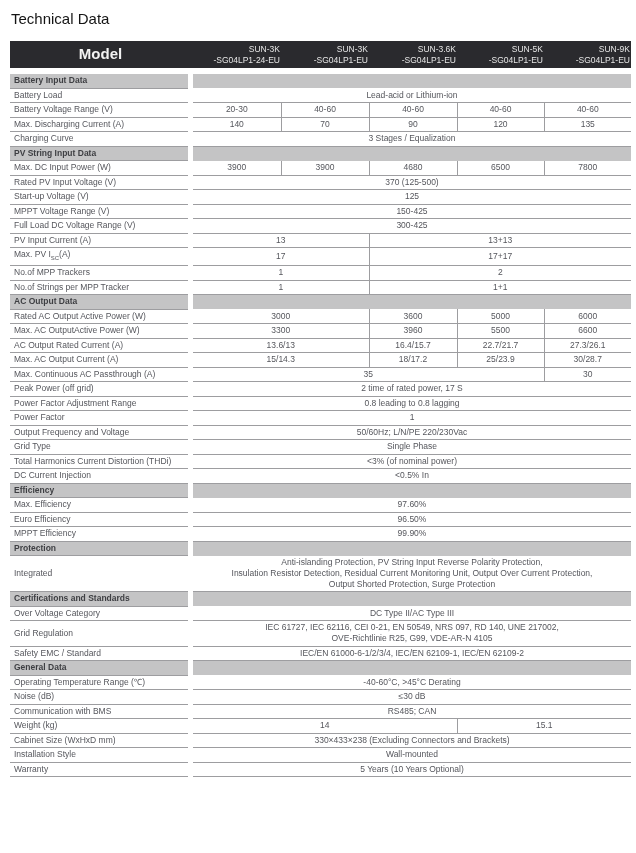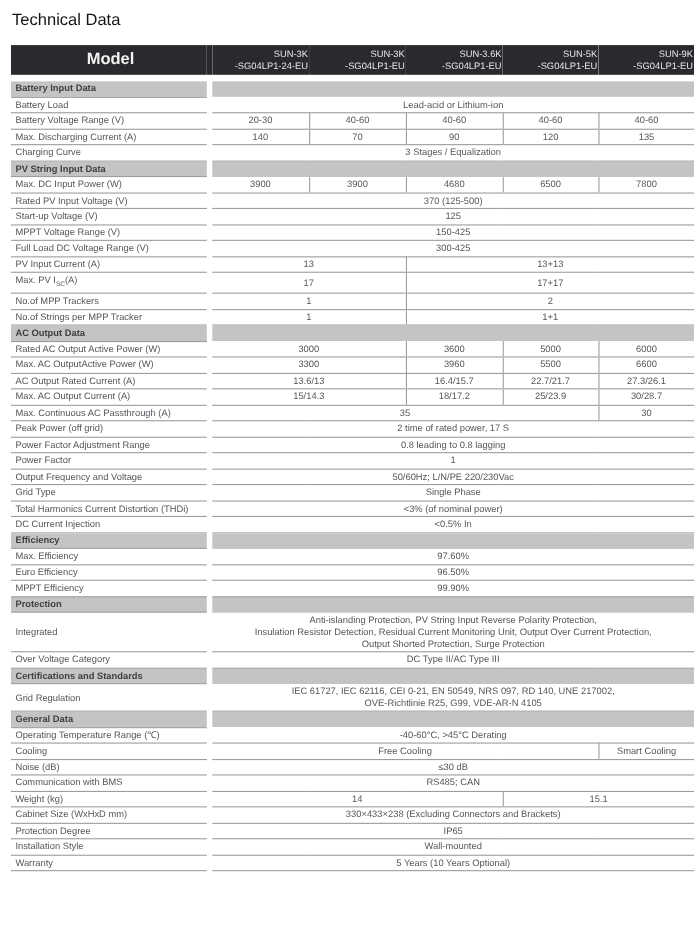--- a/index.html
+++ b/index.html
@@ -316,50 +316,49 @@
           <td class="sec" colspan="5"></td>
         </tr>
         <tr>
           <td class="label">Integrated</td>
           <td class="gap"></td>
           <td class="value" colspan="5">Anti-islanding Protection, PV String Input Reverse Polarity Protection,
 Insulation Resistor Detection, Residual Current Monitoring Unit, Output Over Current Protection,
 Output Shorted Protection, Surge Protection</td>
         </tr>
         <tr>
+          <td class="sec label">Certifications and Standards</td>
+          <td class="gap"></td>
+          <td class="sec" colspan="5"></td>
+        </tr>
+        <tr>
           <td class="label">Over Voltage Category</td>
           <td class="gap"></td>
           <td class="value" colspan="5">DC Type II/AC Type III</td>
-        </tr>
-        <tr>
-          <td class="sec label">Certifications and Standards</td>
-          <td class="gap"></td>
-          <td class="sec" colspan="5"></td>
         </tr>
         <tr>
           <td class="label">Grid Regulation</td>
           <td class="gap"></td>
           <td class="value" colspan="5">IEC 61727, IEC 62116, CEI 0-21, EN 50549, NRS 097, RD 140, UNE 217002,
 OVE-Richtlinie R25, G99, VDE-AR-N 4105</td>
         </tr>
         <tr>
+          <td class="label">Safety EMC / Standard</td>
+          <td class="gap"></td>
+          <td class="value" colspan="5">IEC/EN 61000-6-1/2/3/4, IEC/EN 62109-1, IEC/EN 62109-2</td>
+        </tr>
+        <tr>
           <td class="sec label">General Data</td>
           <td class="gap"></td>
           <td class="sec" colspan="5"></td>
         </tr>
         <tr>
           <td class="label">Operating Temperature Range (℃)</td>
           <td class="gap"></td>
           <td class="value" colspan="5">-40-60°C, &gt;45°C Derating</td>
-        </tr>
-        <tr>
-          <td class="label">Cooling</td>
-          <td class="gap"></td>
-          <td class="value" colspan="4">Free Cooling</td>
-          <td class="value sep" colspan="1">Smart Cooling</td>
         </tr>
         <tr>
           <td class="label">Noise (dB)</td>
           <td class="gap"></td>
           <td class="value" colspan="5">≤30 dB</td>
         </tr>
         <tr>
           <td class="label">Communication with BMS</td>
           <td class="gap"></td>
           <td class="value" colspan="5">RS485; CAN</td>
@@ -367,25 +366,20 @@
         <tr>
           <td class="label">Weight (kg)</td>
           <td class="gap"></td>
           <td class="value" colspan="3">14</td>
           <td class="value sep" colspan="2">15.1</td>
         </tr>
         <tr>
           <td class="label">Cabinet Size (WxHxD mm)</td>
           <td class="gap"></td>
           <td class="value" colspan="5">330×433×238 (Excluding Connectors and Brackets)</td>
-        </tr>
-        <tr>
-          <td class="label">Protection Degree</td>
-          <td class="gap"></td>
-          <td class="value" colspan="5">IP65</td>
         </tr>
         <tr>
           <td class="label">Installation Style</td>
           <td class="gap"></td>
           <td class="value" colspan="5">Wall-mounted</td>
         </tr>
         <tr>
           <td class="label">Warranty</td>
           <td class="gap"></td>
           <td class="value" colspan="5">5 Years (10 Years Optional)</td>

